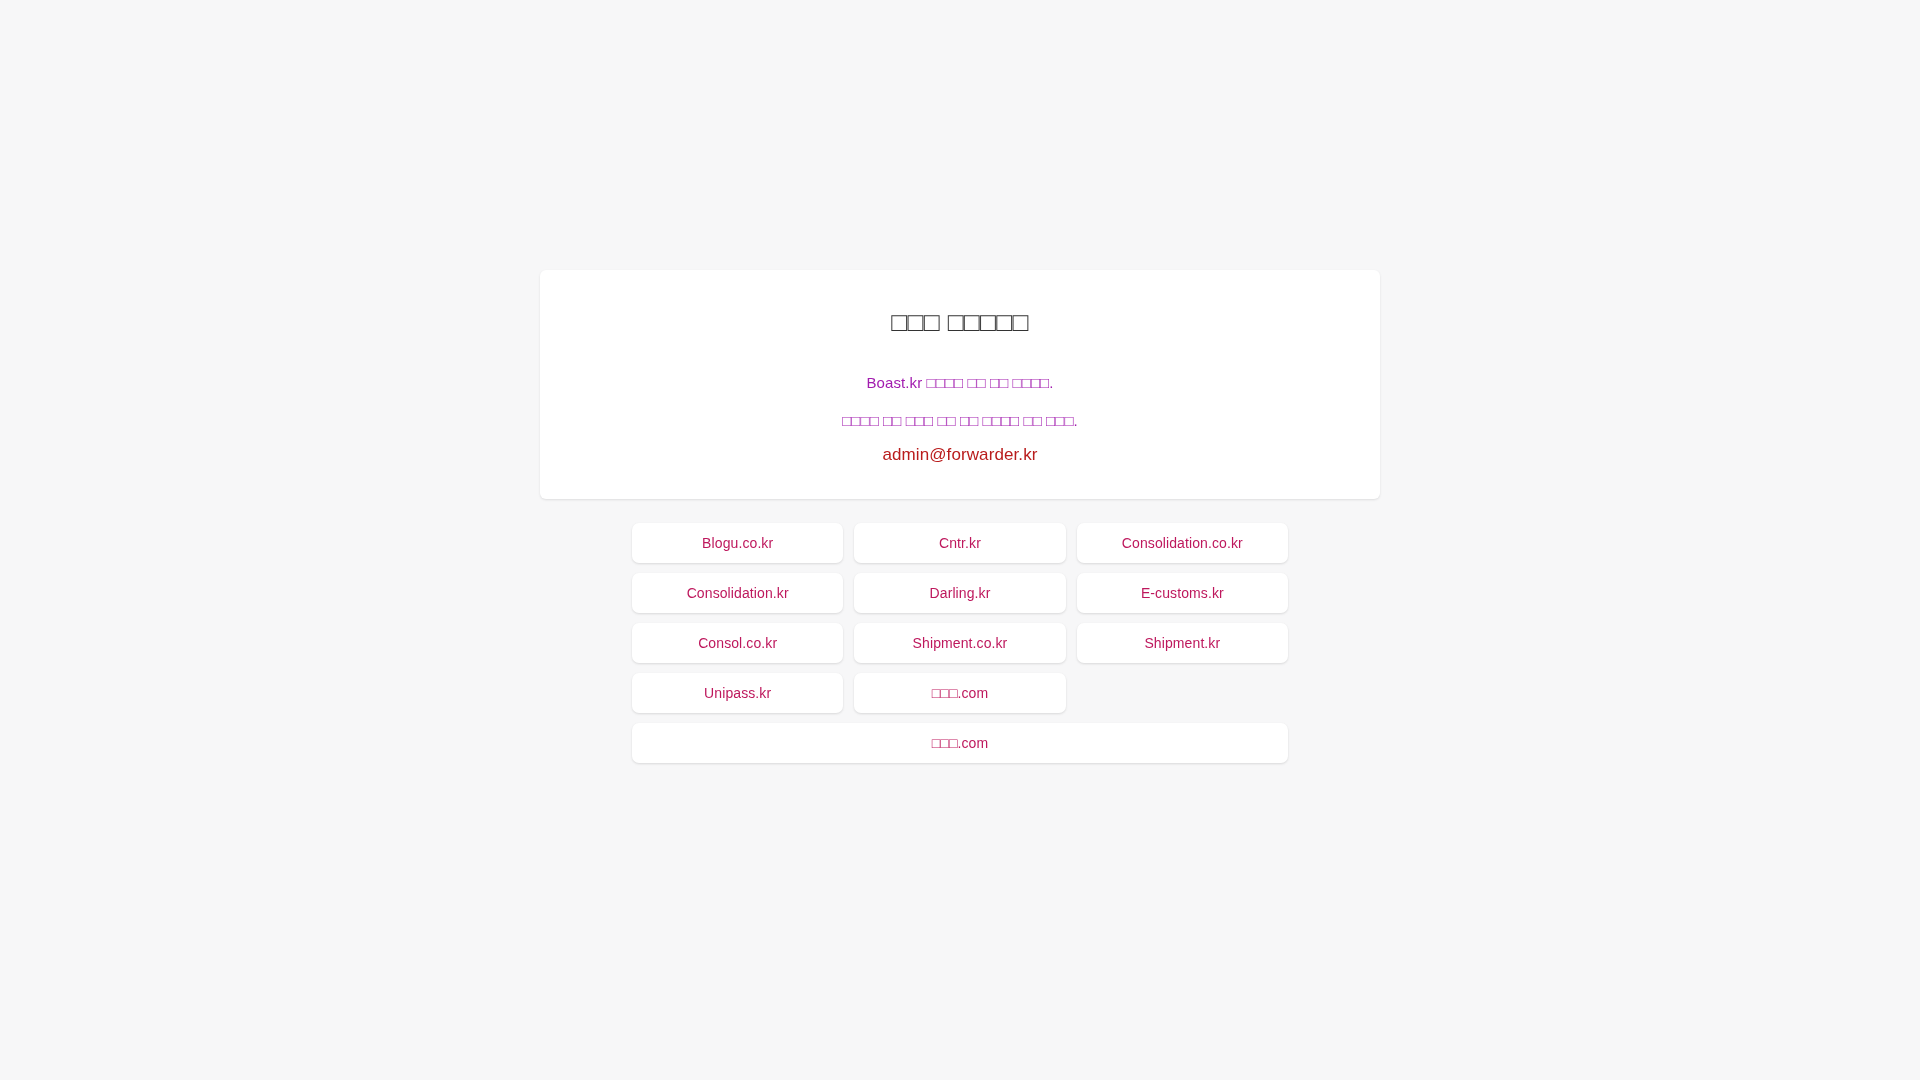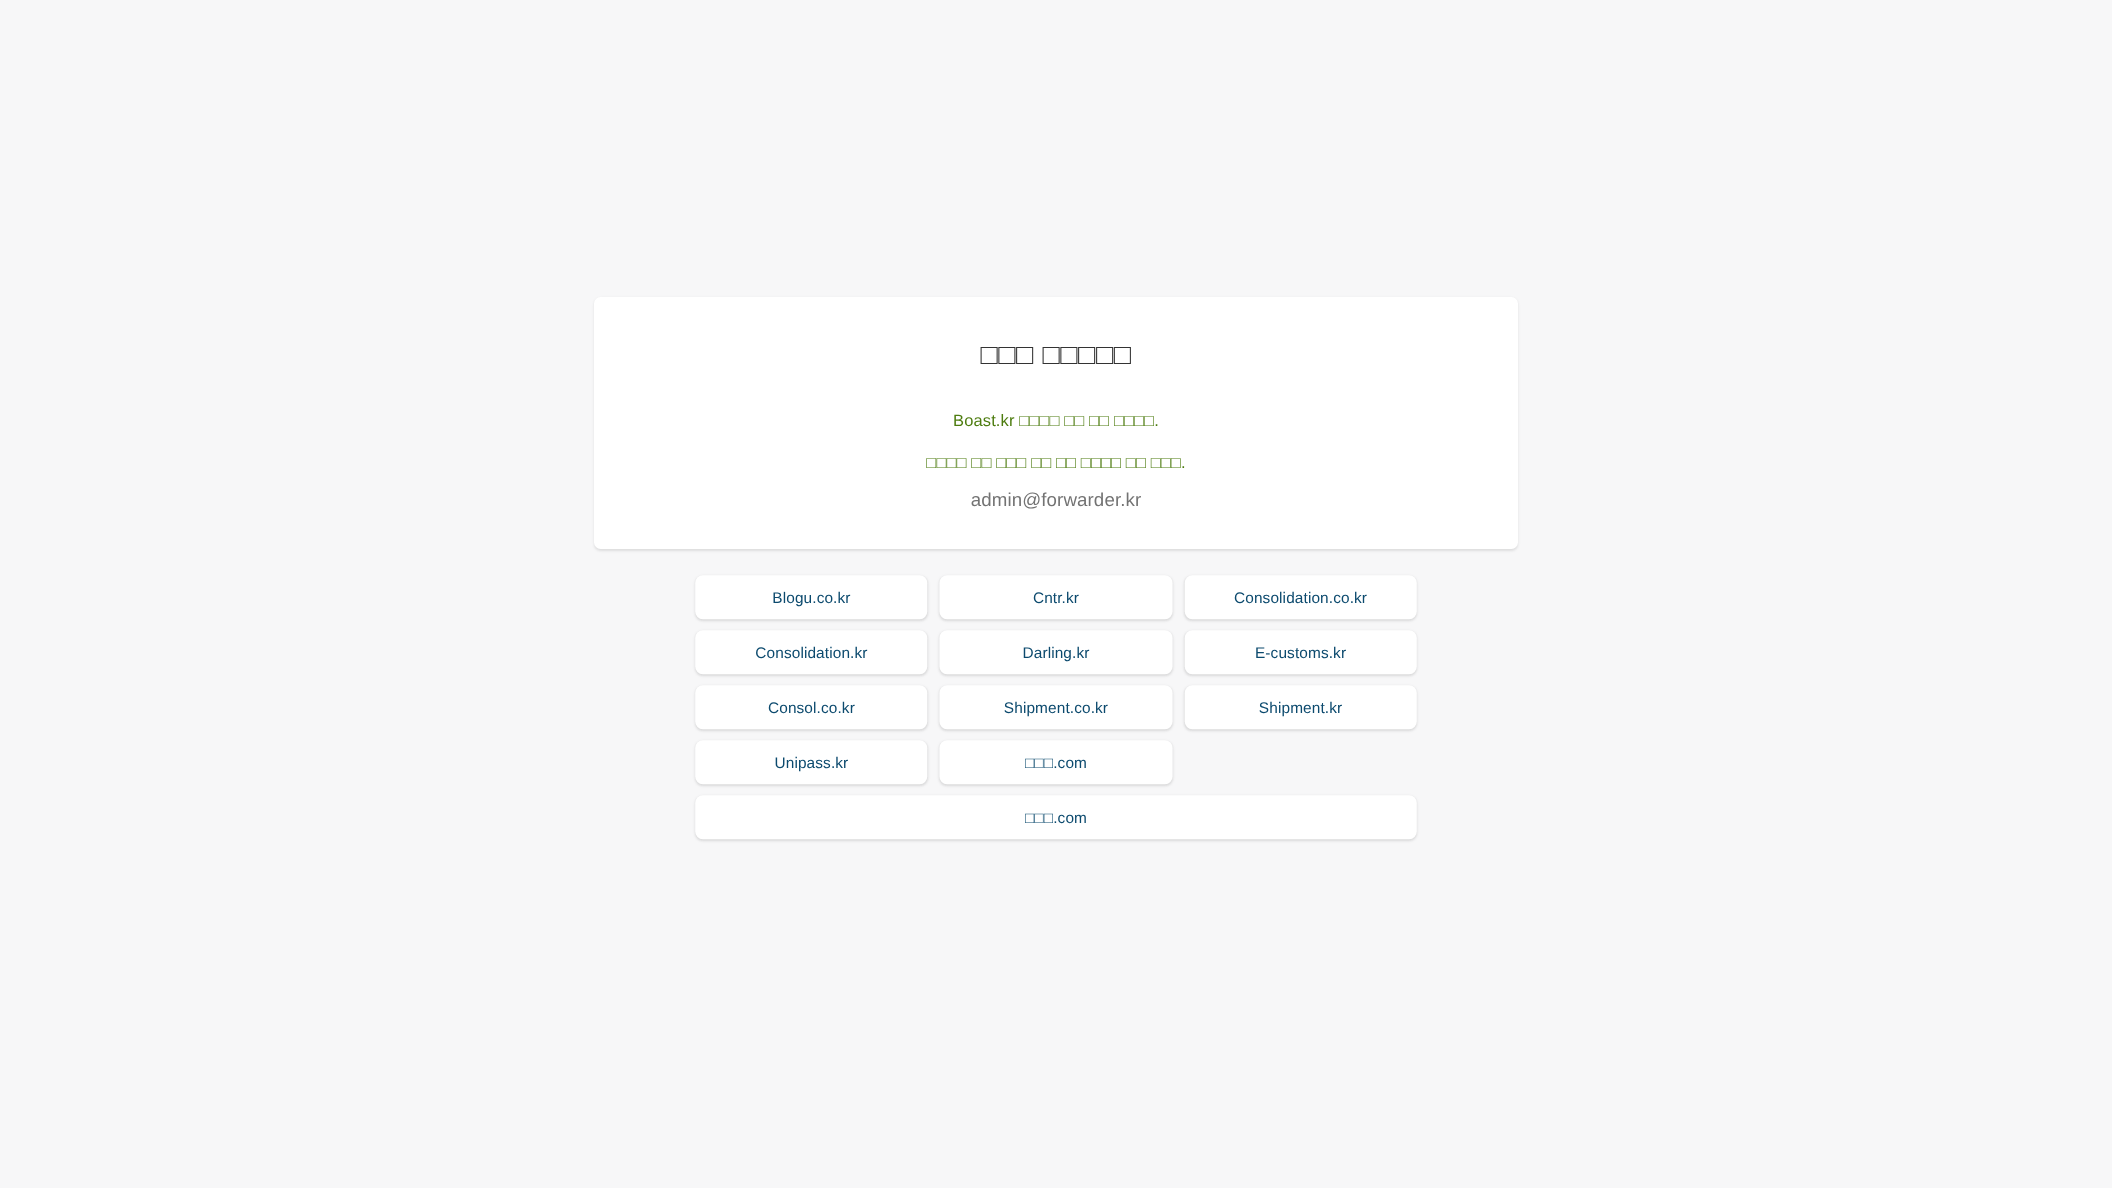--- a/index.html
+++ b/index.html
@@ -40,32 +40,32 @@
     font-size: 26px;
     font-weight: 700;
     color: #333333;
     letter-spacing: 0.5px;
     line-height: 1.3;
     margin-bottom: 32px;
   }
 
   .hero-line {
     font-size: 15px;
-    color: #4d7c0f;
+    color: #a21caf;
     line-height: 1.45;
     margin-bottom: 16px;
     letter-spacing: 0.1px;
   }
 
   .hero-line:last-of-type { margin-bottom: 14px; }
 
   .hero-email {
     display: inline-block;
     font-size: 17px;
-    color: #737373;
+    color: #b91c1c;
     text-decoration: none;
     letter-spacing: 0.1px;
   }
 
   
   .domain-grid {
     width: 656px;
     margin-top: 24px;
     display: grid;
     grid-template-columns: repeat(3, 1fr);
@@ -74,21 +74,21 @@
 
   .domain-card {
     background: #ffffff;
     border-radius: 7px;
     box-shadow: 0 1px 3px rgba(0,0,0,0.08), 0 1px 2px rgba(0,0,0,0.05);
     height: 40px;
     display: flex;
     align-items: center;
     justify-content: center;
     font-size: 14px;
-    color: #0c4a6e;
+    color: #be185d;
     text-decoration: none;
     letter-spacing: 0.1px;
     cursor: pointer;
   }
 
   .domain-card.full-width { grid-column: 1 / -1; }
 </style>
 </head>
 <body style="background: rgb(247, 247, 248);">
 

